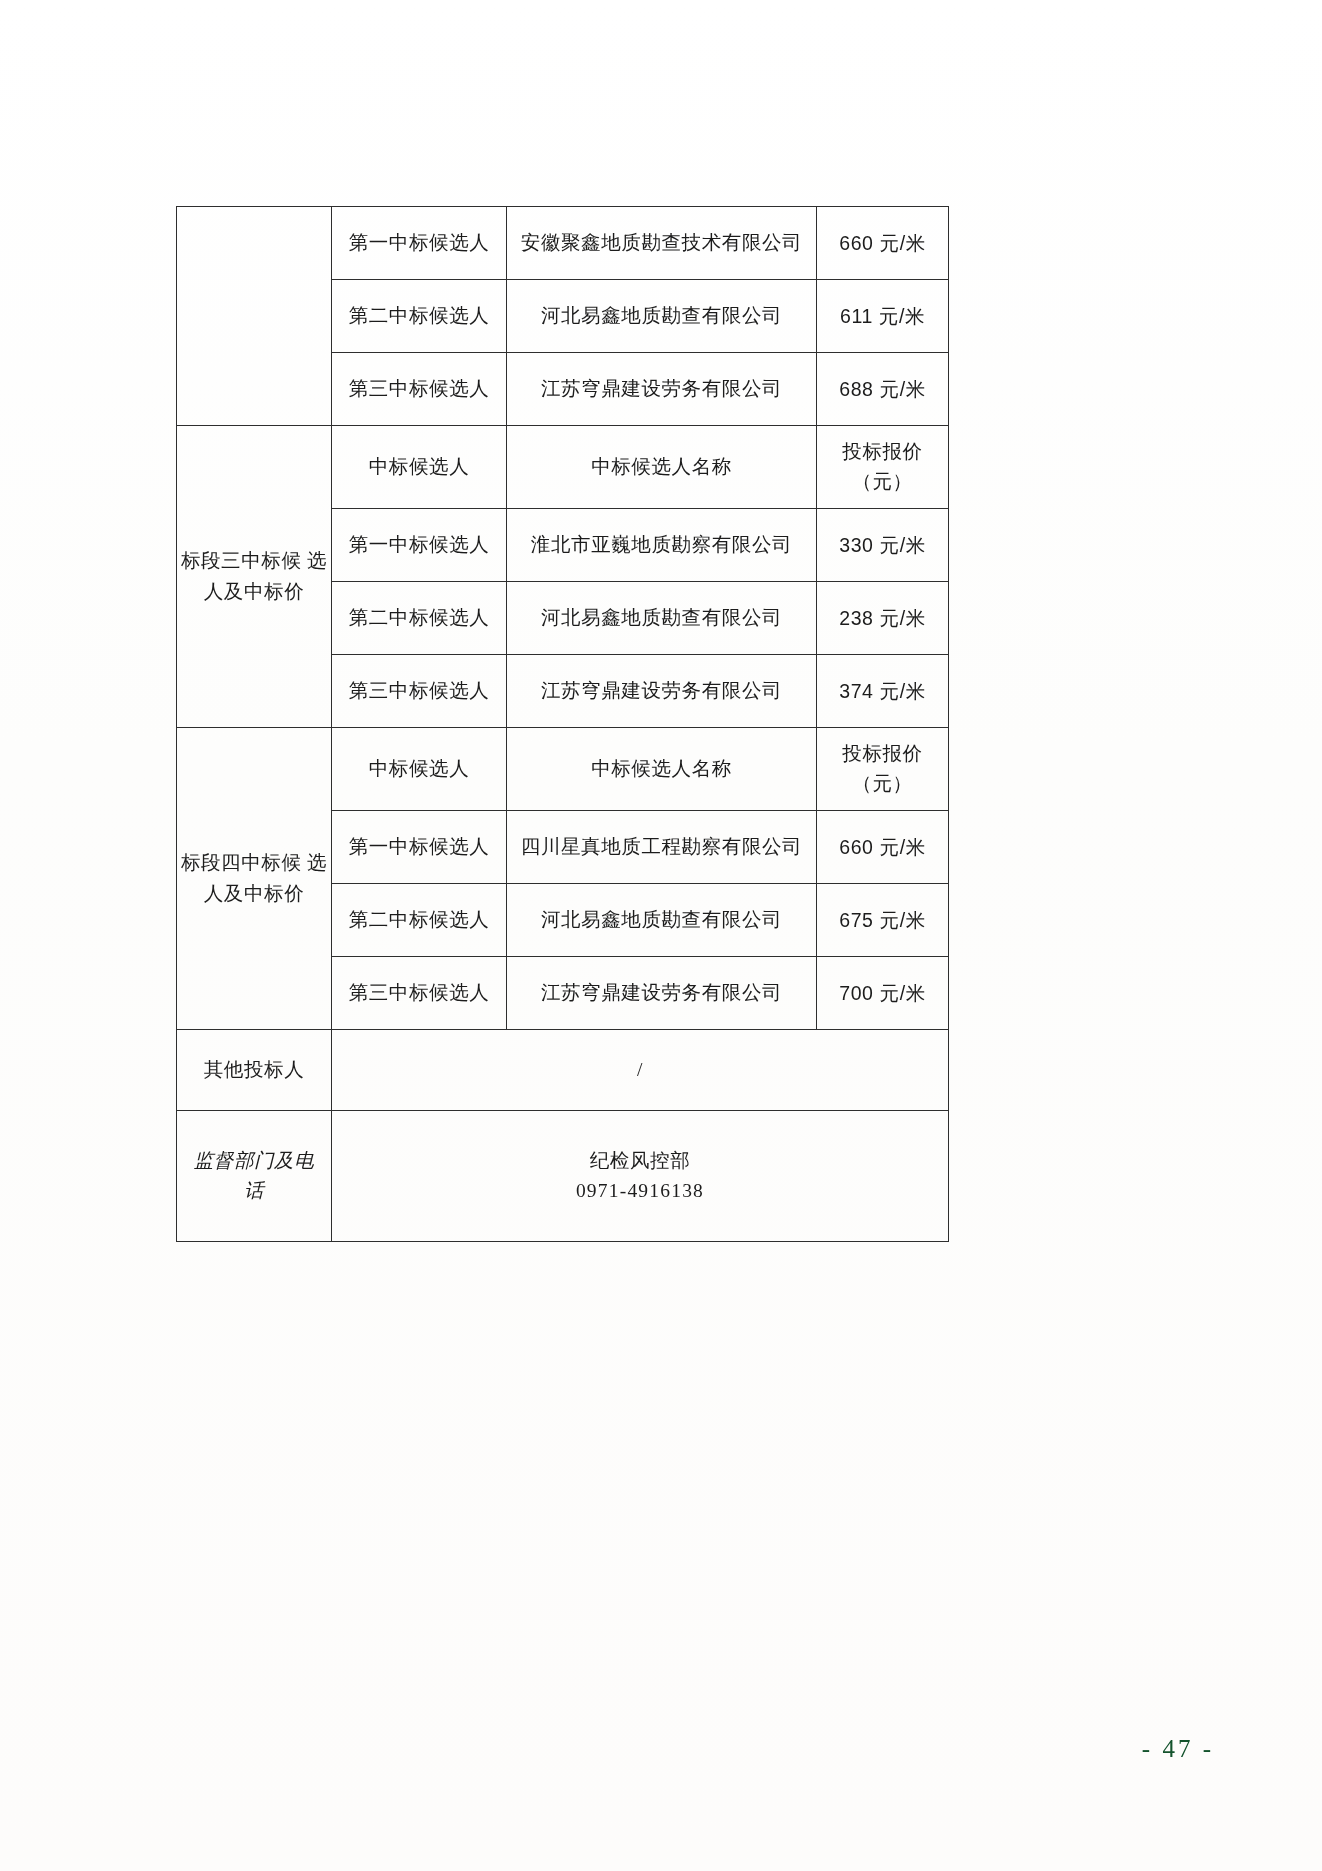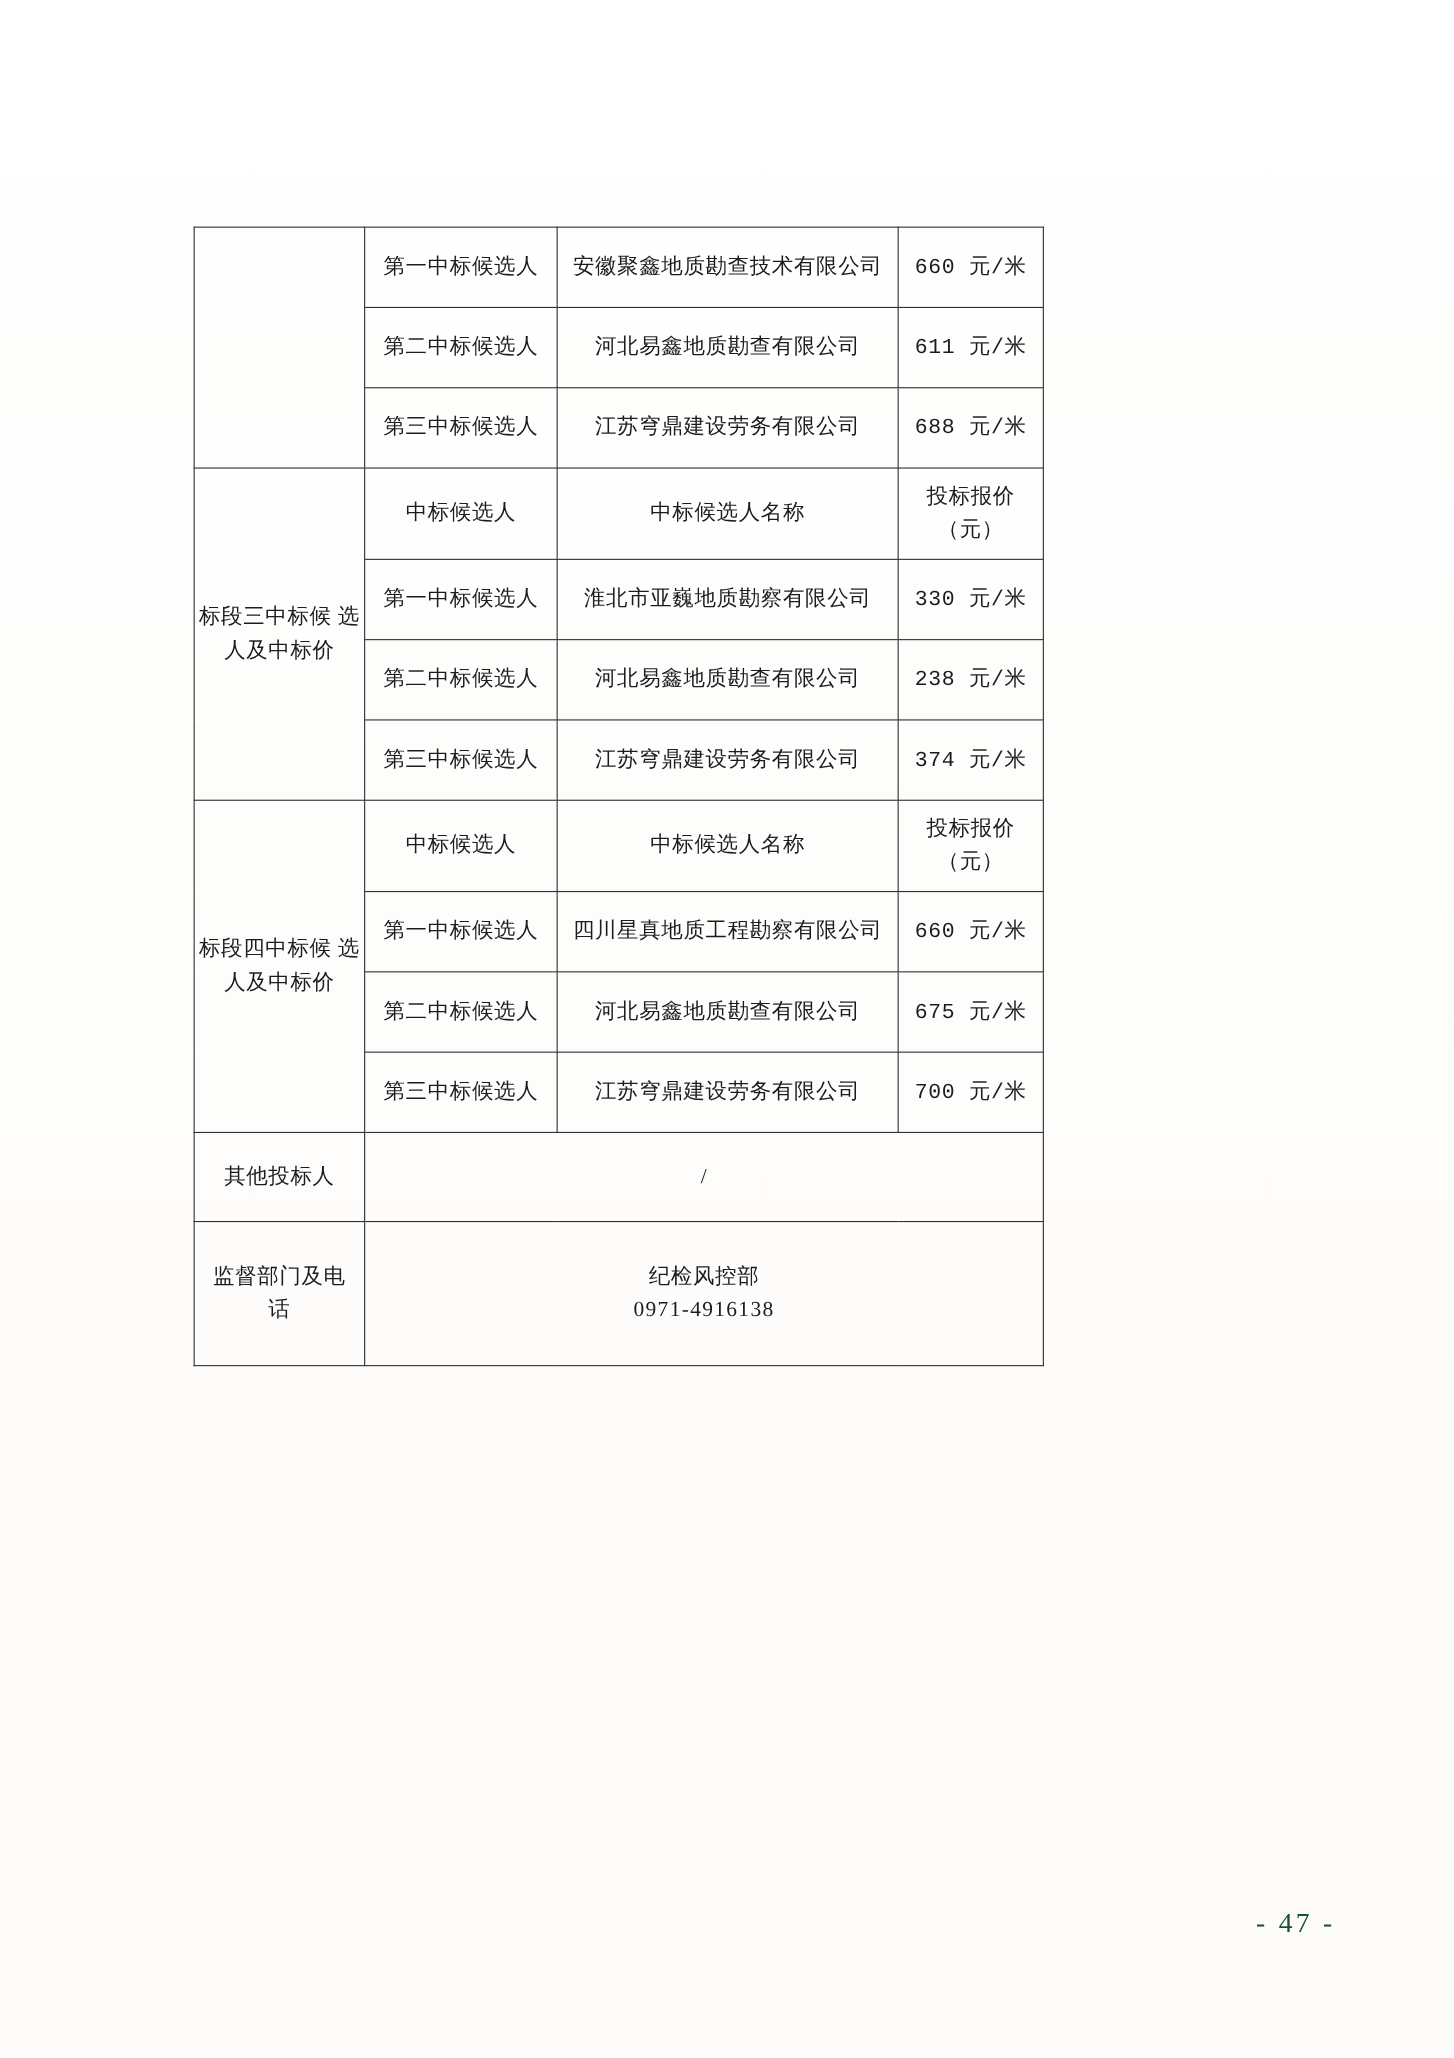--- a/index.html
+++ b/index.html
@@ -71,21 +71,21 @@
     height: 72px;
     letter-spacing: 1.2px;
   }
   td.name-cell {
     height: 72px;
     letter-spacing: 0.8px;
   }
   td.price-cell {
     height: 72px;
     letter-spacing: 0.5px;
-    font-family: Liberation Mono, monospace;
+    font-family: Liberation Sans, sans-serif;
   }
   td.header-cell {
     height: 82px;
     letter-spacing: 1.2px;
   }
   td.header-price {
     height: 82px;
     line-height: 1.45;
     letter-spacing: 0.5px;
   }
@@ -96,20 +96,21 @@
     letter-spacing: 1px;
   }
   td.other-value {
     height: 80px;
     font-size: 21px;
   }
   td.supervise-label {
     height: 130px;
     line-height: 2.1;
     letter-spacing: 1px;
+    font-style: italic;
   }
   td.supervise-label .sl-line { display: block; }
   td.supervise-value {
     height: 130px;
     line-height: 2.15;
     letter-spacing: 0.8px;
   }
   td.supervise-value .sv-line { display: block; }
   td.supervise-value .sv-phone {
     font-family: "Liberation Serif", "DejaVu Serif", serif;

